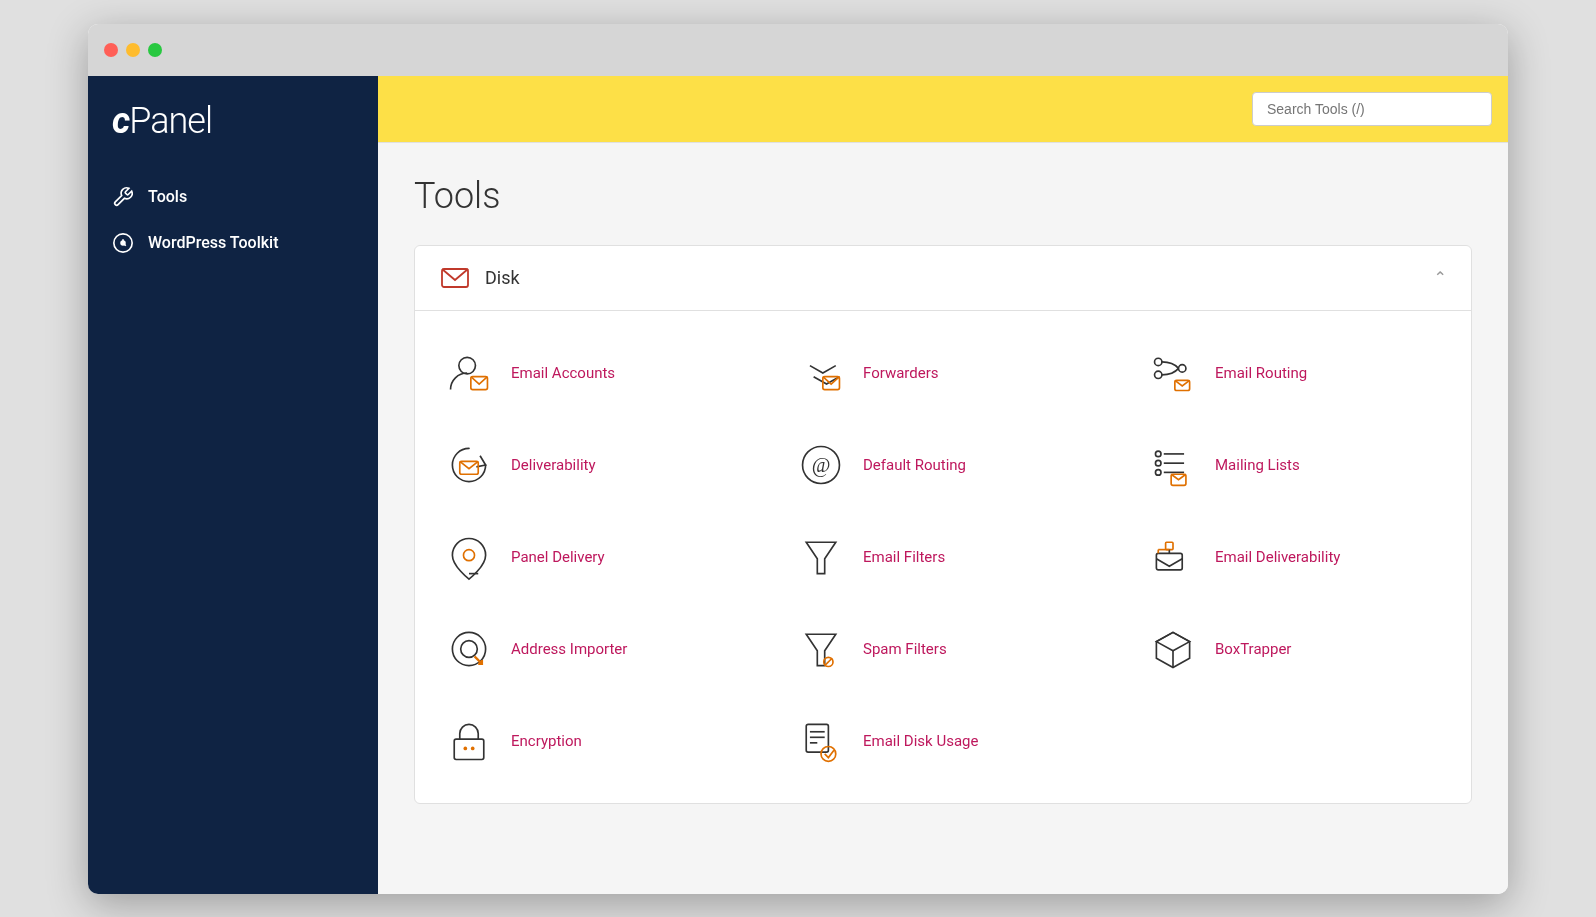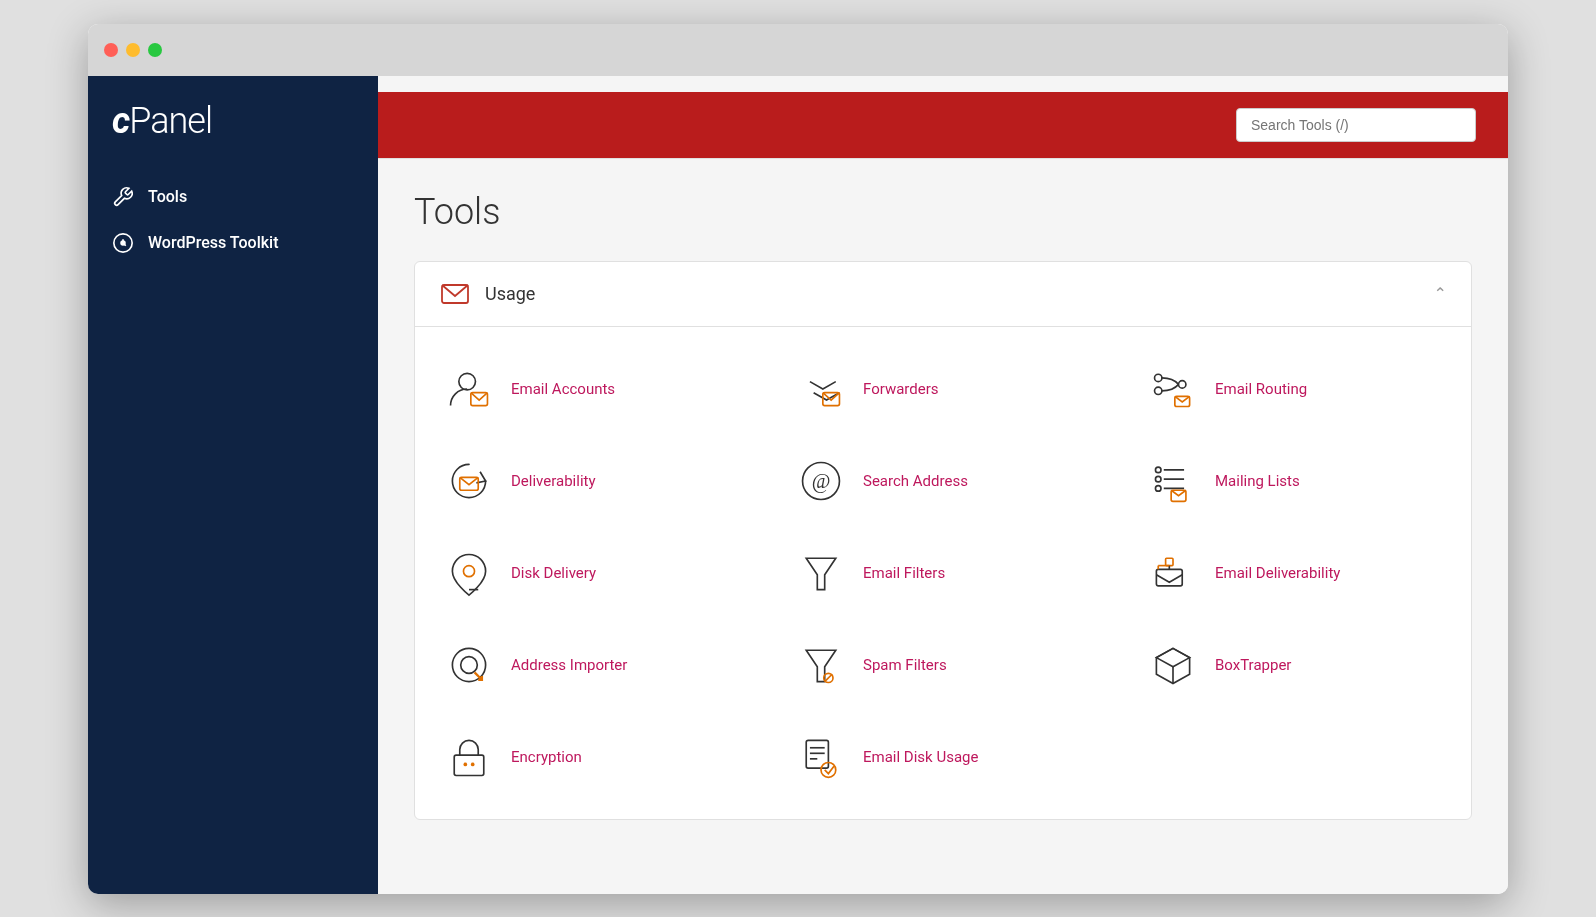--- a/index.html
+++ b/index.html
@@ -99,28 +99,27 @@
     
     .main-area {
       flex: 1;
       background: #f5f5f5;
       display: flex;
       flex-direction: column;
       overflow: hidden;
     }
 
     .main-header {
-      background: #b91c1c;
-      padding: 16px 32px;
+      background: #fde047;
+      padding: 16px 16px;
       display: flex;
       align-items: center;
       justify-content: flex-end;
       border-bottom: 1px solid #e0e0e0;
       flex-shrink: 0;
-      margin-top: 16px;
     }
 
     .search-tools-input {
       border: 1px solid #ccc;
       border-radius: 4px;
       padding: 8px 14px;
       font-size: 14px;
       width: 240px;
       color: #888;
       outline: none;
@@ -268,21 +267,21 @@
         <div class="section-card">
 
           <div class="section-header">
             <div class="section-header-left">
               <span class="section-icon">
                 <svg viewBox="0 0 32 32" fill="none" stroke="#c0392b" stroke-width="1.8" width="32" height="32">
                   <rect x="3" y="7" width="26" height="18" rx="2"></rect>
                   <polyline points="3,7 16,18 29,7"></polyline>
                 </svg>
               </span>
-              <span class="section-title">Usage</span>
+              <span class="section-title">Disk</span>
             </div>
             <span class="collapse-icon">⌃</span>
           </div>
 
           <div class="tools-grid">
 
             <div class="tool-item">
               <div class="tool-icon-wrap">
                 <svg viewBox="0 0 52 52" fill="none" stroke="#333" stroke-width="1.8" width="48" height="48">
                   <circle cx="24" cy="18" r="9"></circle>
@@ -333,21 +332,21 @@
               <span class="tool-label">Deliverability</span>
             </div>
 
             <div class="tool-item">
               <div class="tool-icon-wrap">
                 <svg viewBox="0 0 52 52" fill="none" stroke="#333" stroke-width="1.8" width="48" height="48">
                   <circle cx="26" cy="26" r="20"></circle>
                   <text x="26" y="34" text-anchor="middle" font-size="22" fill="#333" stroke="none" font-family="serif">@</text>
                 </svg>
               </div>
-              <span class="tool-label">Search Address</span>
+              <span class="tool-label">Default Routing</span>
             </div>
 
             <div class="tool-item">
               <div class="tool-icon-wrap">
                 <svg viewBox="0 0 52 52" fill="none" stroke="#333" stroke-width="1.8" width="48" height="48">
                   <circle cx="10" cy="14" r="3"></circle>
                   <circle cx="10" cy="24" r="3"></circle>
                   <circle cx="10" cy="34" r="3"></circle>
                   <line x1="16" y1="14" x2="38" y2="14"></line>
                   <line x1="16" y1="24" x2="38" y2="24"></line>
@@ -360,21 +359,21 @@
             </div>
 
             <div class="tool-item">
               <div class="tool-icon-wrap">
                 <svg viewBox="0 0 52 52" fill="none" stroke="#333" stroke-width="1.8" width="48" height="48">
                   <path d="M26 6 C16 6 8 14 8 24 C8 36 26 50 26 50 C26 50 44 36 44 24 C44 14 36 6 26 6Z"></path>
                   <circle cx="26" cy="24" r="6" stroke="#e07000"></circle>
                   <line x1="26" y1="44" x2="36" y2="44"></line>
                 </svg>
               </div>
-              <span class="tool-label">Disk Delivery</span>
+              <span class="tool-label">Panel Delivery</span>
             </div>
 
 
             <div class="tool-item">
               <div class="tool-icon-wrap">
                 <svg viewBox="0 0 52 52" fill="none" stroke="#333" stroke-width="1.8" width="48" height="48">
                   <polygon points="10,10 42,10 30,28 30,44 22,44 22,28"></polygon>
                 </svg>
               </div>
               <span class="tool-label">Email Filters</span>

